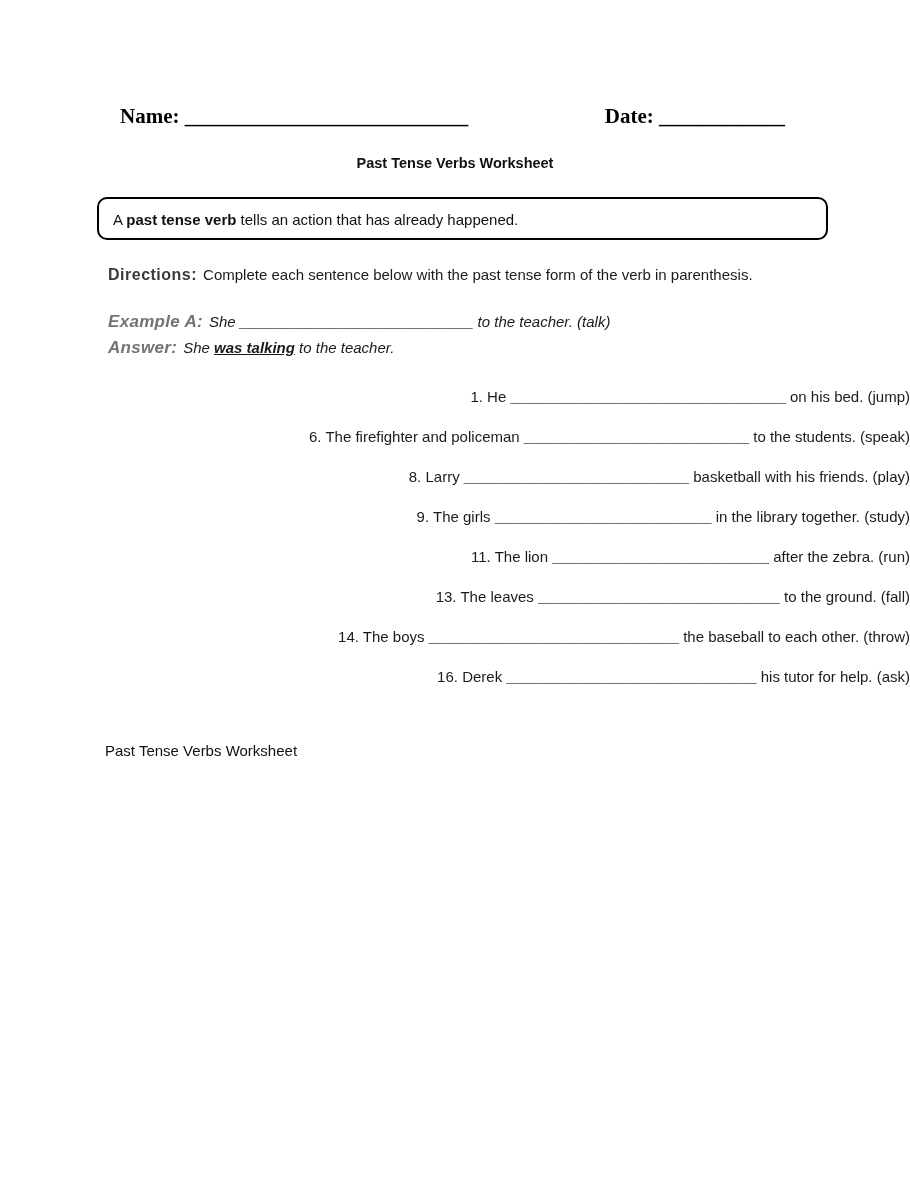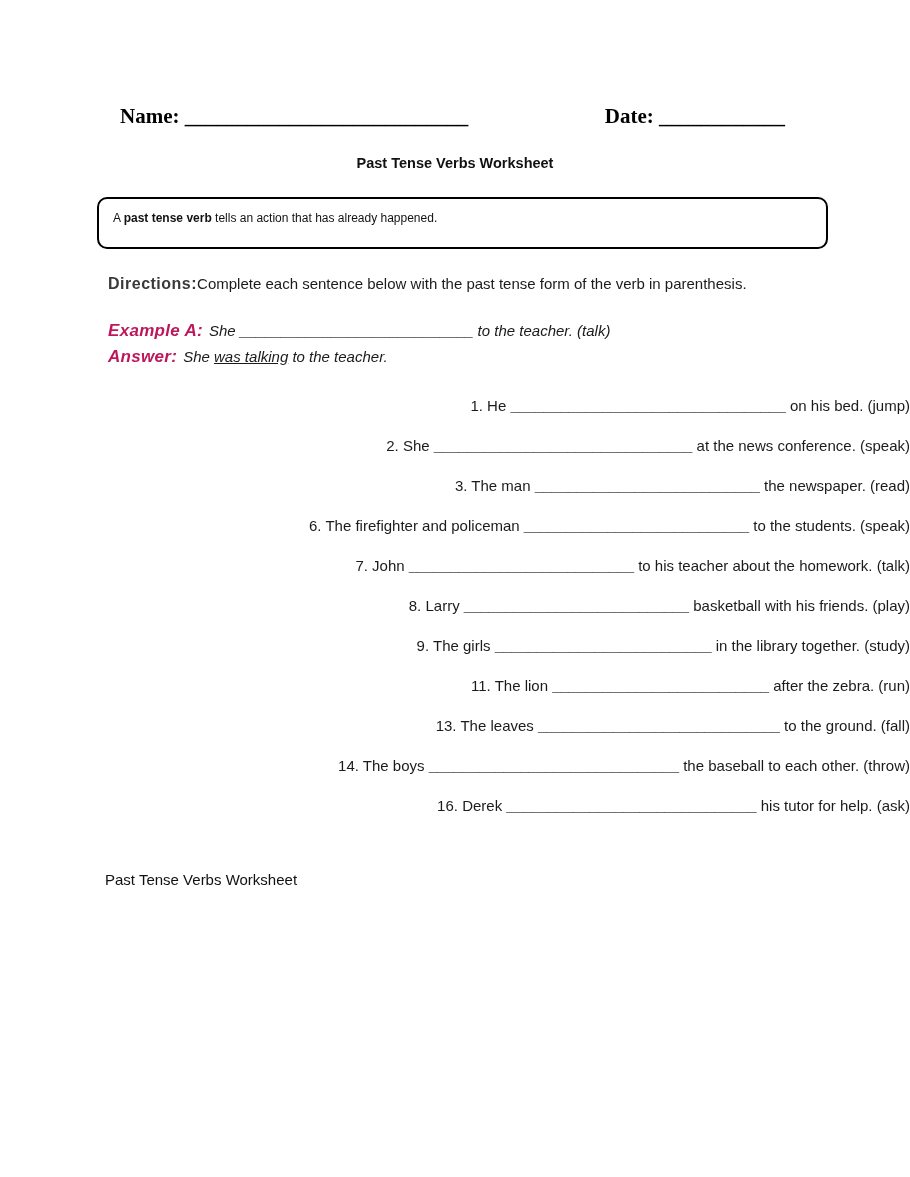--- a/index.html
+++ b/index.html
@@ -23,40 +23,41 @@
   
   .title{
     margin-top:26px;text-align:center;
     font-size:14.5px;font-weight:bold;color:#111;
   }
   
   .def-box{
     box-sizing:border-box;
     margin:26px 0 0 97px;width:731px;
     border:2px solid #000;border-radius:10px;
-    padding:12px 14px 22px 14px;
-    font-size:12px;color:#111;
+    padding:12px 14px 10px 14px;
+    font-size:15px;color:#111;
   }
   .def-box b{font-weight:bold;}
   
   .directions{
     margin:21px 0 0 108px;width:655px;
     font-size:15px;line-height:28px;color:#1b1b1b;
   }
   .dir-label{
     font-weight:bold;font-size:16px;color:#3a3a3a;letter-spacing:0.5px;
+    margin-right:6px;
   }
   
   .example-block{margin:20px 0 0 108px;font-size:15px;line-height:26px;}
   .ex-label,.ans-label{
-    font-weight:bold;font-style:italic;font-size:17px;color:#be185d;
+    font-weight:bold;font-style:italic;font-size:17px;color:#737373;
     letter-spacing:0.3px;margin-right:6px;
   }
   .italic{font-style:italic;}
-  .ans-underline{text-decoration:underline;}
+  .ans-underline{text-decoration:underline;font-weight:bold;}
   
   .items{margin:24px 0 0 108px;font-size:15px;}
   .item{line-height:23px;margin-bottom:17px;white-space:nowrap;text-align:right;}
   
   .footer{
     margin:54px 0 0 105px;
     font-size:15px;color:#111;
   }
 </style>
 </head>
@@ -93,37 +94,28 @@
       <span class="ans-label">Answer:</span><span class="italic">She </span><span class="italic ans-underline">was talking</span><span class="italic"> to the teacher.</span>
     </div>
   </div>
 
   <div class="items">
 
       <div class="item">
         <span>1. He </span><span class="blankline">_________________________________</span><span> on his bed. (jump)</span>
       </div>
 
-      <div class="item">
-        <span>2. She </span><span class="blankline">_______________________________</span><span> at the news conference. (speak)</span>
-      </div>
 
-      <div class="item">
-        <span>3. The man </span><span class="blankline">___________________________</span><span> the newspaper. (read)</span>
-      </div>
 
 
 
       <div class="item">
         <span>6. The firefighter and policeman </span><span class="blankline">___________________________</span><span> to the students. (speak)</span>
       </div>
 
-      <div class="item">
-        <span>7. John </span><span class="blankline">___________________________</span><span> to his teacher about the homework. (talk)</span>
-      </div>
 
       <div class="item">
         <span>8. Larry </span><span class="blankline">___________________________</span><span> basketball with his friends. (play)</span>
       </div>
 
       <div class="item">
         <span>9. The girls </span><span class="blankline">__________________________</span><span> in the library together. (study)</span>
       </div>
 
 

